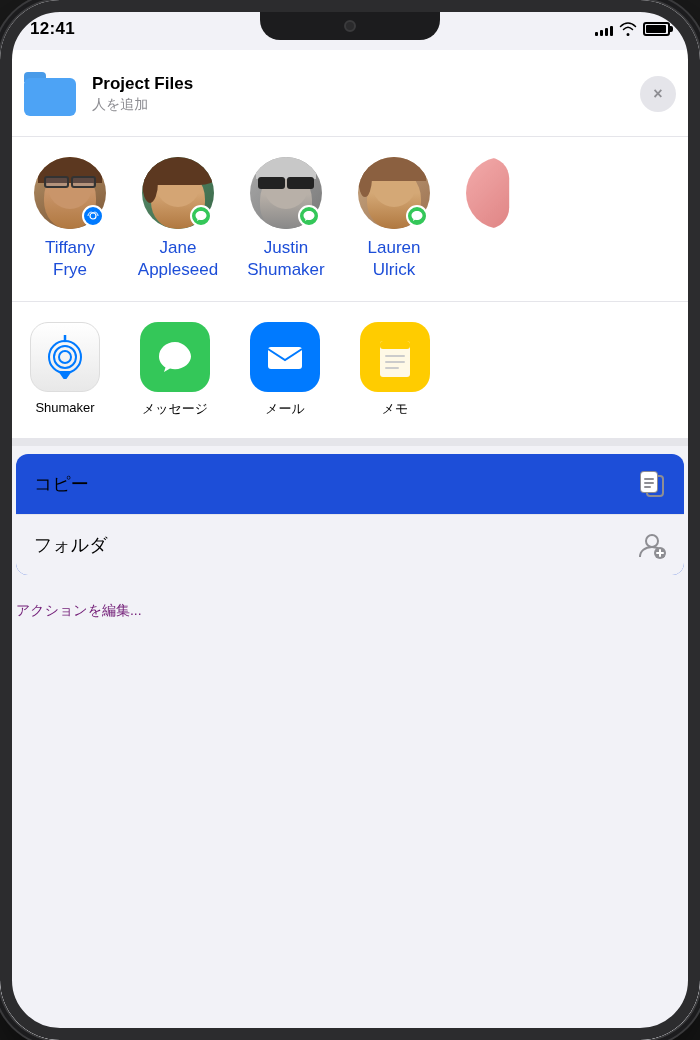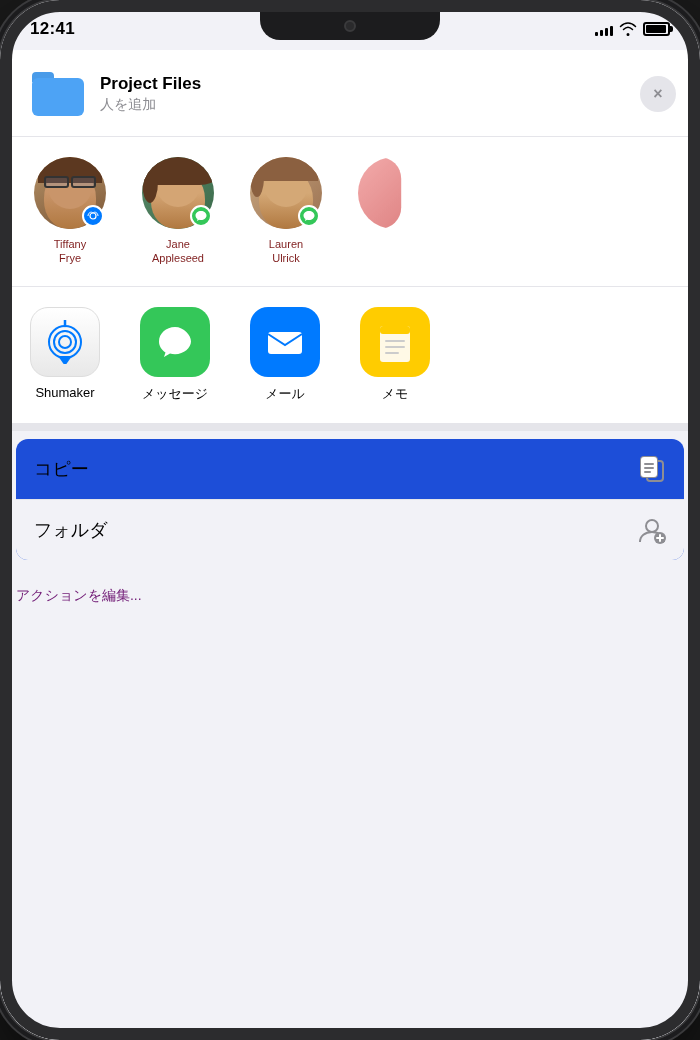--- a/index.html
+++ b/index.html
@@ -145,21 +145,21 @@
       margin-top: 0;
       flex: 1;
       display: flex;
       flex-direction: column;
     }
 
     
     .file-header {
       background: #fff;
       border-radius: 18px 18px 0 0;
-      padding: 22px 24px 20px 32px;
+      padding: 22px 24px 20px 24px;
       display: flex;
       align-items: center;
       justify-content: space-between;
       border-bottom: 1px solid #e5e5ea;
       position: relative;
     }
     .file-info {
       display: flex;
       align-items: center;
       gap: 16px;
@@ -246,22 +246,22 @@
       right: 2px;
       width: 22px;
       height: 22px;
       border-radius: 50%;
       border: 2px solid #fff;
       display: flex;
       align-items: center;
       justify-content: center;
     }
     .contact-name {
-      font-size: 11px;
-      color: #7f1d1d;
+      font-size: 17px;
+      color: #1d4ed8;
       text-align: center;
       line-height: 1.3;
     }
 
     
     .apps-section {
       background: #fff;
       padding: 20px 0 20px 20px;
       border-bottom: 8px solid #e5e5ea;
       overflow-x: auto;
@@ -455,20 +455,41 @@
 
               <div class="contact-badge" style="background:#34c759;">
                 <svg width="14" height="14" viewBox="0 0 14 14">
                   <path d="M7 2C4 2 1.5 4 1.5 6.5c0 1.5.8 2.8 2 3.6L3 12l2-1.2c.6.2 1.3.2 2 .2C10 11 12.5 9 12.5 6.5S10 2 7 2z" fill="white"></path>
                 </svg>
               </div>
             </div>
             <div class="contact-name">Jane<br>Appleseed</div>
           </div>
 
+          <div class="contact-item">
+            <div class="contact-avatar-wrap">
+              <div class="photo-avatar" style="background:linear-gradient(135deg,#aaa 0%,#777 100%);">
+                <div style="position:absolute;bottom:0;left:50%;transform:translateX(-50%);width:52px;height:58px;background:linear-gradient(180deg,#b8b0a8 40%,#888 100%);border-radius:50% 50% 40% 40%;"></div>
+                <div style="position:absolute;top:8px;left:50%;transform:translateX(-50%);width:44px;height:44px;background:#b8b0a8;border-radius:50%;"></div>
+
+                <div style="position:absolute;top:0;left:6px;right:6px;height:22px;background:#c8c8c8;border-radius:50% 50% 0 0;"></div>
+
+                <div style="position:absolute;top:20px;left:8px;right:8px;height:12px;display:flex;gap:2px;">
+                  <div style="flex:1;background:#222;border-radius:3px;"></div>
+                  <div style="flex:1;background:#222;border-radius:3px;"></div>
+                </div>
+              </div>
+              <div class="contact-badge" style="background:#34c759;">
+                <svg width="14" height="14" viewBox="0 0 14 14">
+                  <path d="M7 2C4 2 1.5 4 1.5 6.5c0 1.5.8 2.8 2 3.6L3 12l2-1.2c.6.2 1.3.2 2 .2C10 11 12.5 9 12.5 6.5S10 2 7 2z" fill="white"></path>
+                </svg>
+              </div>
+            </div>
+            <div class="contact-name">Justin<br>Shumaker</div>
+          </div>
 
           <div class="contact-item">
             <div class="contact-avatar-wrap">
               <div class="photo-avatar" style="background:linear-gradient(135deg,#c9a882 0%,#9a7050 100%);">
                 <div style="position:absolute;bottom:0;left:50%;transform:translateX(-50%);width:54px;height:60px;background:linear-gradient(180deg,#d4a876 40%,#b07840 100%);border-radius:50% 50% 45% 45%;"></div>
                 <div style="position:absolute;top:6px;left:50%;transform:translateX(-50%);width:44px;height:44px;background:#d4a876;border-radius:50%;"></div>
 
                 <div style="position:absolute;top:0;left:4px;right:4px;height:24px;background:#8B6040;border-radius:50% 50% 0 0;"></div>
                 <div style="position:absolute;top:0;left:0;width:14px;height:40px;background:#8B6040;border-radius:0 0 50% 50%;"></div>
               </div>

